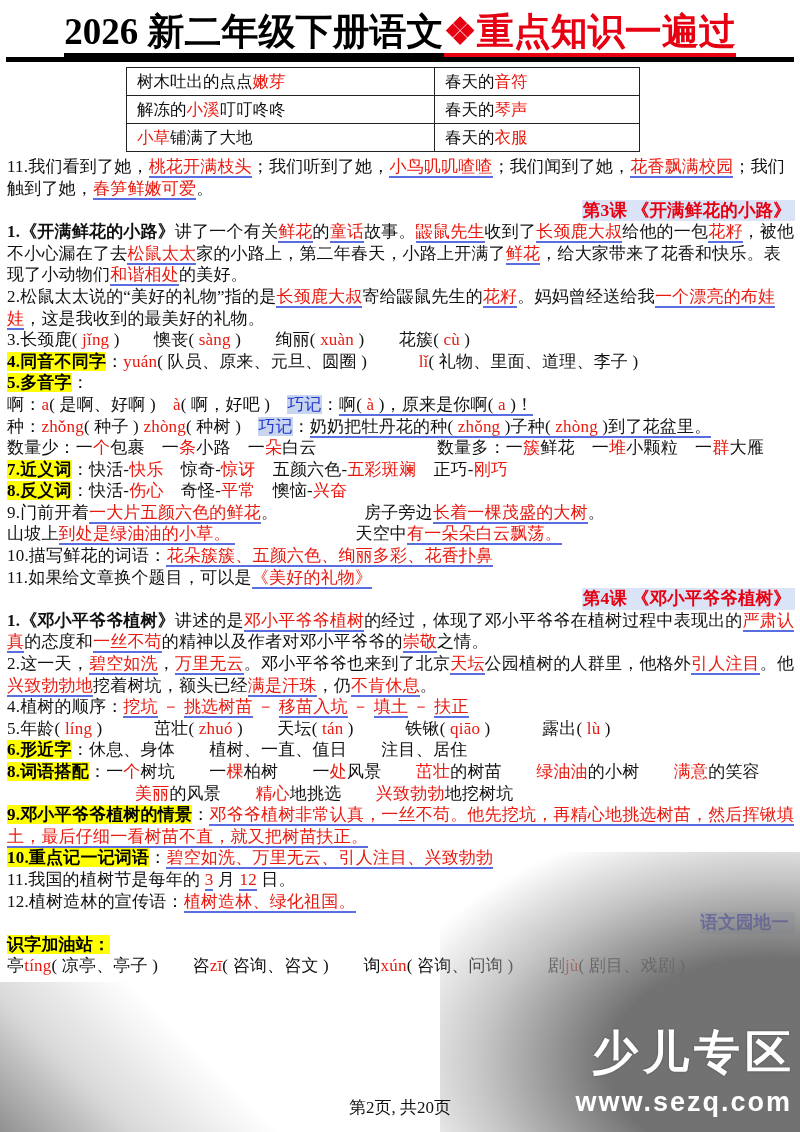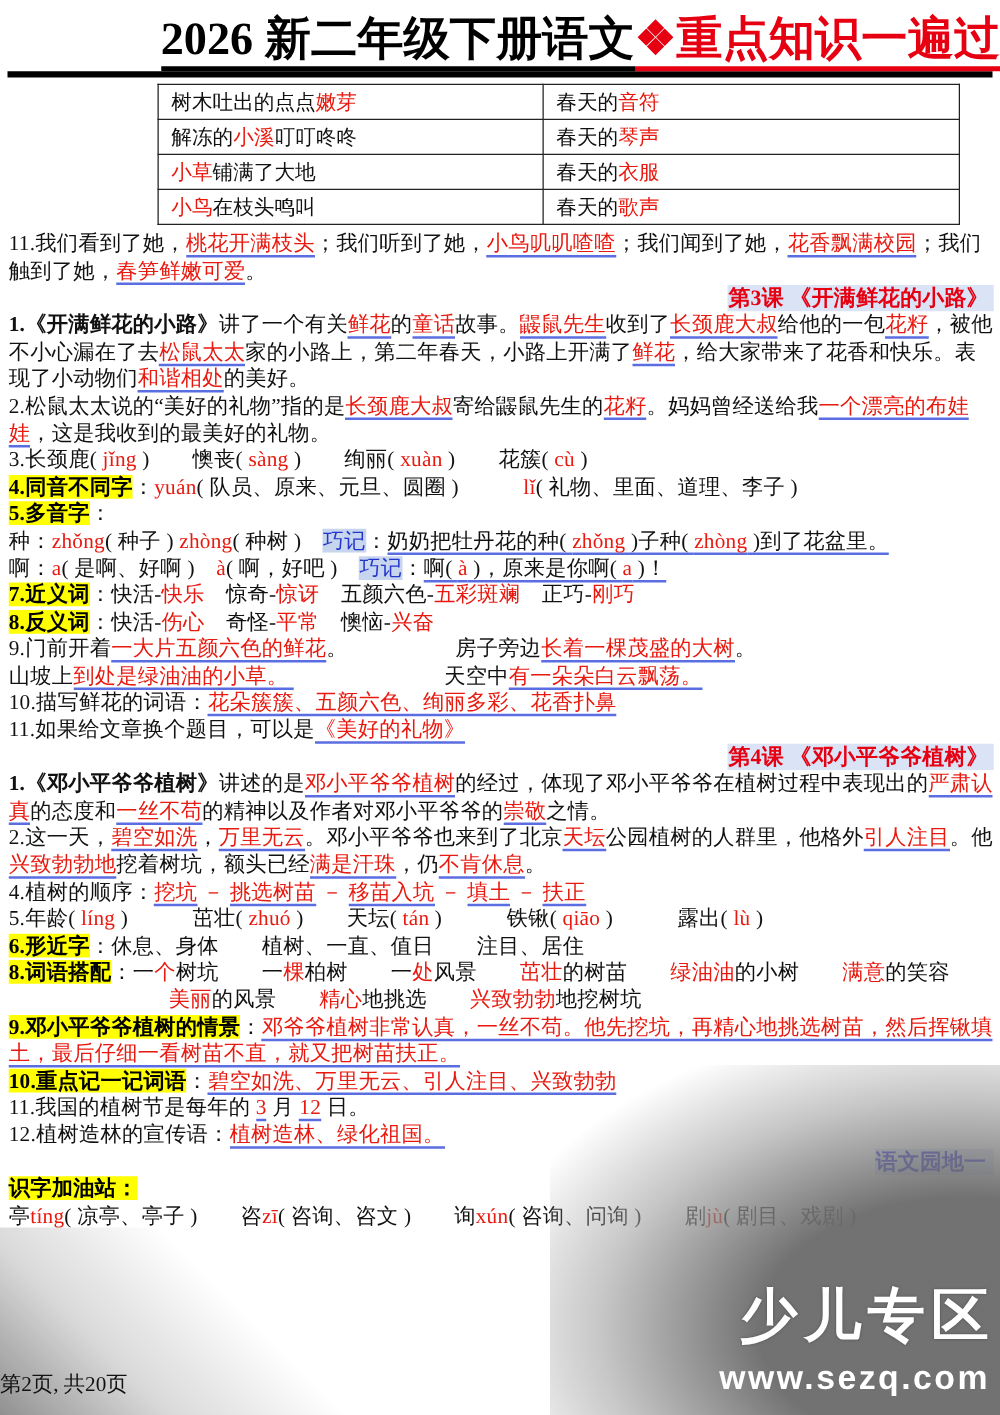--- a/index.html
+++ b/index.html
@@ -5,34 +5,34 @@
   * { margin:0; padding:0; box-sizing:border-box; }
   html,body { background:#e9e9e9; }
   .page {
     position:relative; width:800px; height:1132px; margin:0 auto;
     background:#ffffff; overflow:hidden;
     font-family:"Liberation Serif","DejaVu Serif",serif;
     color:#111;
   }
   
   .title {
-    padding-top:10px; text-align:right;
+    padding-top:10px; text-align:center;
     font-size:37px; font-weight:bold; letter-spacing:0px;
     white-space:nowrap; line-height:1.2;
   }
   .t-black { color:#000; border-bottom:4px solid #000; padding-bottom:1px; }
   .t-red   { color:#e60012; border-bottom:4px solid #e60012; padding-bottom:1px; }
   .double-rule {
     margin:3px 6px 0 6px; height:4px;
     border-top:3px solid #000; border-bottom:2px solid #000;
   }
   
   .spring-table {
     border-collapse:collapse; margin:5px 0 3px 126px;
-    width:642px; table-layout:fixed;
+    width:514px; table-layout:fixed;
     font-size:16.5px;
   }
   .spring-table td {
     border:1.6px solid #222; padding:2.5px 10px; height:27px;
     white-space:nowrap; overflow:hidden;
   }
   .spring-table td:first-child { width:308px; }
   
   .content { padding:1px 5px 0 7px; font-size:17px; letter-spacing:.2px; }
   .content p.line { margin:0; line-height:21.6px; }
@@ -50,21 +50,21 @@
   .sk  { color:#111; }
   .sb  { color:#111; font-weight:bold; }
   .sr  { color:#e8190f; }
   .sru { color:#e8190f; border-bottom:2px solid #5b6ee1; padding-bottom:0px; }
   .sku { color:#111;    border-bottom:2px solid #5b6ee1; padding-bottom:0px; }
   .sy  { background:#ffff00; color:#000; font-weight:bold; }
   .sqj { background:#c7d5ef; color:#2335cc; }
   
   .footer {
     position:absolute; left:0; bottom:13px; width:100%;
-    text-align:left; font-size:17px; color:#111; z-index:6;
+    text-align:center; font-size:17px; color:#111; z-index:6;
   }
   .shadow-bl {
     position:absolute; left:0; bottom:0; width:300px; height:150px; z-index:2;
     background:linear-gradient(45deg, rgba(125,125,125,.85) 0%, rgba(170,170,170,.45) 30%, rgba(255,255,255,0) 62%);
     pointer-events:none;
   }
   .shadow-br {
     position:absolute; right:0; bottom:0; width:360px; height:280px; z-index:2;
     background:radial-gradient(ellipse at 92% 75%, rgba(108,108,108,.96) 35%, rgba(160,160,160,.6) 62%, rgba(255,255,255,0) 84%);
     pointer-events:none;
@@ -94,37 +94,34 @@
           <td><span class="sk">春天的</span><span class="sr">音符</span></td>
         </tr>
         <tr>
           <td><span class="sk">解冻的</span><span class="sr">小溪</span><span class="sk">叮叮咚咚</span></td>
           <td><span class="sk">春天的</span><span class="sr">琴声</span></td>
         </tr>
         <tr>
           <td><span class="sr">小草</span><span class="sk">铺满了大地</span></td>
           <td><span class="sk">春天的</span><span class="sr">衣服</span></td>
         </tr>
-        <tr>
-          <td><span class="sr">小鸟</span><span class="sk">在枝头鸣叫</span></td>
-          <td><span class="sk">春天的</span><span class="sr">歌声</span></td>
-        </tr>
       </tbody>
   </table>
 
   <div class="content">
       <p class="line"><span class="sk">11.我们看到了她，</span><span class="sru">桃花开满枝头</span><span class="sk">；我们听到了她，</span><span class="sru">小鸟叽叽喳喳</span><span class="sk">；我们闻到了她，</span><span class="sru">花香飘满校园</span><span class="sk">；我们触到了她，</span><span class="sru">春笋鲜嫩可爱</span><span class="sk">。</span></p>
       <div class="hdr-wrap"><span class="hdr-lesson">第3课 《开满鲜花的小路》</span></div>
       <p class="line"><span class="sb">1.《开满鲜花的小路》</span><span class="sk">讲了一个有关</span><span class="sru">鲜花</span><span class="sk">的</span><span class="sru">童话</span><span class="sk">故事。</span><span class="sru">鼹鼠先生</span><span class="sk">收到了</span><span class="sru">长颈鹿大叔</span><span class="sk">给他的一包</span><span class="sru">花籽</span><span class="sk">，被他不小心漏在了去</span><span class="sru">松鼠太太</span><span class="sk">家的小路上，第二年春天，小路上开满了</span><span class="sru">鲜花</span><span class="sk">，给大家带来了花香和快乐。表现了小动物们</span><span class="sru">和谐相处</span><span class="sk">的美好。</span></p>
       <p class="line"><span class="sk">2.松鼠太太说的“美好的礼物”指的是</span><span class="sru">长颈鹿大叔</span><span class="sk">寄给鼹鼠先生的</span><span class="sru">花籽</span><span class="sk">。妈妈曾经送给我</span><span class="sru">一个漂亮的布娃娃</span><span class="sk">，这是我收到的最美好的礼物。</span></p>
       <p class="line"><span class="sk">3.长颈鹿( </span><span class="sr">jǐng</span><span class="sk"> )　　懊丧( </span><span class="sr">sàng</span><span class="sk"> )　　绚丽( </span><span class="sr">xuàn</span><span class="sk"> )　　花簇( </span><span class="sr">cù</span><span class="sk"> )</span></p>
       <p class="line"><span class="sy">4.同音不同字</span><span class="sk">：</span><span class="sr">yuán</span><span class="sk">( 队员、原来、元旦、圆圈 )　　　</span><span class="sr">lǐ</span><span class="sk">( 礼物、里面、道理、李子 )</span></p>
       <p class="line"><span class="sy">5.多音字</span><span class="sk">：</span></p>
+      <p class="line"><span class="sk">啊：</span><span class="sr">a</span><span class="sk">( 是啊、好啊 )　</span><span class="sr">à</span><span class="sk">( 啊，好吧 )　</span><span class="sqj">巧记</span><span class="sk">：</span><span class="sku">啊( </span><span class="sru">à</span><span class="sku"> )，原来是你啊( </span><span class="sru">a</span><span class="sku"> )！</span></p>
       <p class="line"><span class="sk">种：</span><span class="sr">zhǒng</span><span class="sk">( 种子 ) </span><span class="sr">zhòng</span><span class="sk">( 种树 )　</span><span class="sqj">巧记</span><span class="sk">：</span><span class="sku">奶奶把牡丹花的种( </span><span class="sru">zhǒng</span><span class="sku"> )子种( </span><span class="sru">zhòng</span><span class="sku"> )到了花盆里。</span></p>
-      <p class="line"><span class="sk">啊：</span><span class="sr">a</span><span class="sk">( 是啊、好啊 )　</span><span class="sr">à</span><span class="sk">( 啊，好吧 )　</span><span class="sqj">巧记</span><span class="sk">：</span><span class="sku">啊( </span><span class="sru">à</span><span class="sku"> )，原来是你啊( </span><span class="sru">a</span><span class="sku"> )！</span></p>
+      <p class="line"><span class="sk">数量少：一</span><span class="sr">个</span><span class="sk">包裹　一</span><span class="sr">条</span><span class="sk">小路　一</span><span class="sr">朵</span><span class="sk">白云　　　　　　　数量多：一</span><span class="sr">簇</span><span class="sk">鲜花　一</span><span class="sr">堆</span><span class="sk">小颗粒　一</span><span class="sr">群</span><span class="sk">大雁</span></p>
       <p class="line"><span class="sy">7.近义词</span><span class="sk">：快活-</span><span class="sr">快乐</span><span class="sk">　惊奇-</span><span class="sr">惊讶</span><span class="sk">　五颜六色-</span><span class="sr">五彩斑斓</span><span class="sk">　正巧-</span><span class="sr">刚巧</span></p>
       <p class="line"><span class="sy">8.反义词</span><span class="sk">：快活-</span><span class="sr">伤心</span><span class="sk">　奇怪-</span><span class="sr">平常</span><span class="sk">　懊恼-</span><span class="sr">兴奋</span></p>
       <p class="line"><span class="sk">9.门前开着</span><span class="sru">一大片五颜六色的鲜花</span><span class="sk">。</span><span class="sk">　　　　　房子旁边</span><span class="sru">长着一棵茂盛的大树</span><span class="sk">。</span></p>
       <p class="line"><span class="sk">山坡上</span><span class="sru">到处是绿油油的小草。 </span><span class="sk">　　　　　　　天空中</span><span class="sru">有一朵朵白云飘荡。 </span></p>
       <p class="line"><span class="sk">10.描写鲜花的词语：</span><span class="sru">花朵簇簇、五颜六色、绚丽多彩、花香扑鼻</span></p>
       <p class="line"><span class="sk">11.如果给文章换个题目，可以是</span><span class="sru">《美好的礼物》</span></p>
       <div class="hdr-wrap"><span class="hdr-lesson">第4课 《邓小平爷爷植树》</span></div>
       <p class="line"><span class="sb">1.《邓小平爷爷植树》</span><span class="sk">讲述的是</span><span class="sru">邓小平爷爷植树</span><span class="sk">的经过，体现了邓小平爷爷在植树过程中表现出的</span><span class="sru">严肃认真</span><span class="sk">的态度和</span><span class="sru">一丝不苟</span><span class="sk">的精神以及作者对邓小平爷爷的</span><span class="sru">崇敬</span><span class="sk">之情。</span></p>
       <p class="line"><span class="sk">2.这一天，</span><span class="sru">碧空如洗</span><span class="sk">，</span><span class="sru">万里无云</span><span class="sk">。邓小平爷爷也来到了北京</span><span class="sru">天坛</span><span class="sk">公园植树的人群里，他格外</span><span class="sru">引人注目</span><span class="sk">。他</span><span class="sru">兴致勃勃地</span><span class="sk">挖着树坑，额头已经</span><span class="sru">满是汗珠</span><span class="sk">，仍</span><span class="sru">不肯休息</span><span class="sk">。</span></p>
       <p class="line"><span class="sk">4.植树的顺序：</span><span class="sru">挖坑</span><span class="sr"> － </span><span class="sru">挑选树苗</span><span class="sr"> － </span><span class="sru">移苗入坑</span><span class="sr"> － </span><span class="sru">填土</span><span class="sr"> － </span><span class="sru">扶正</span></p>

